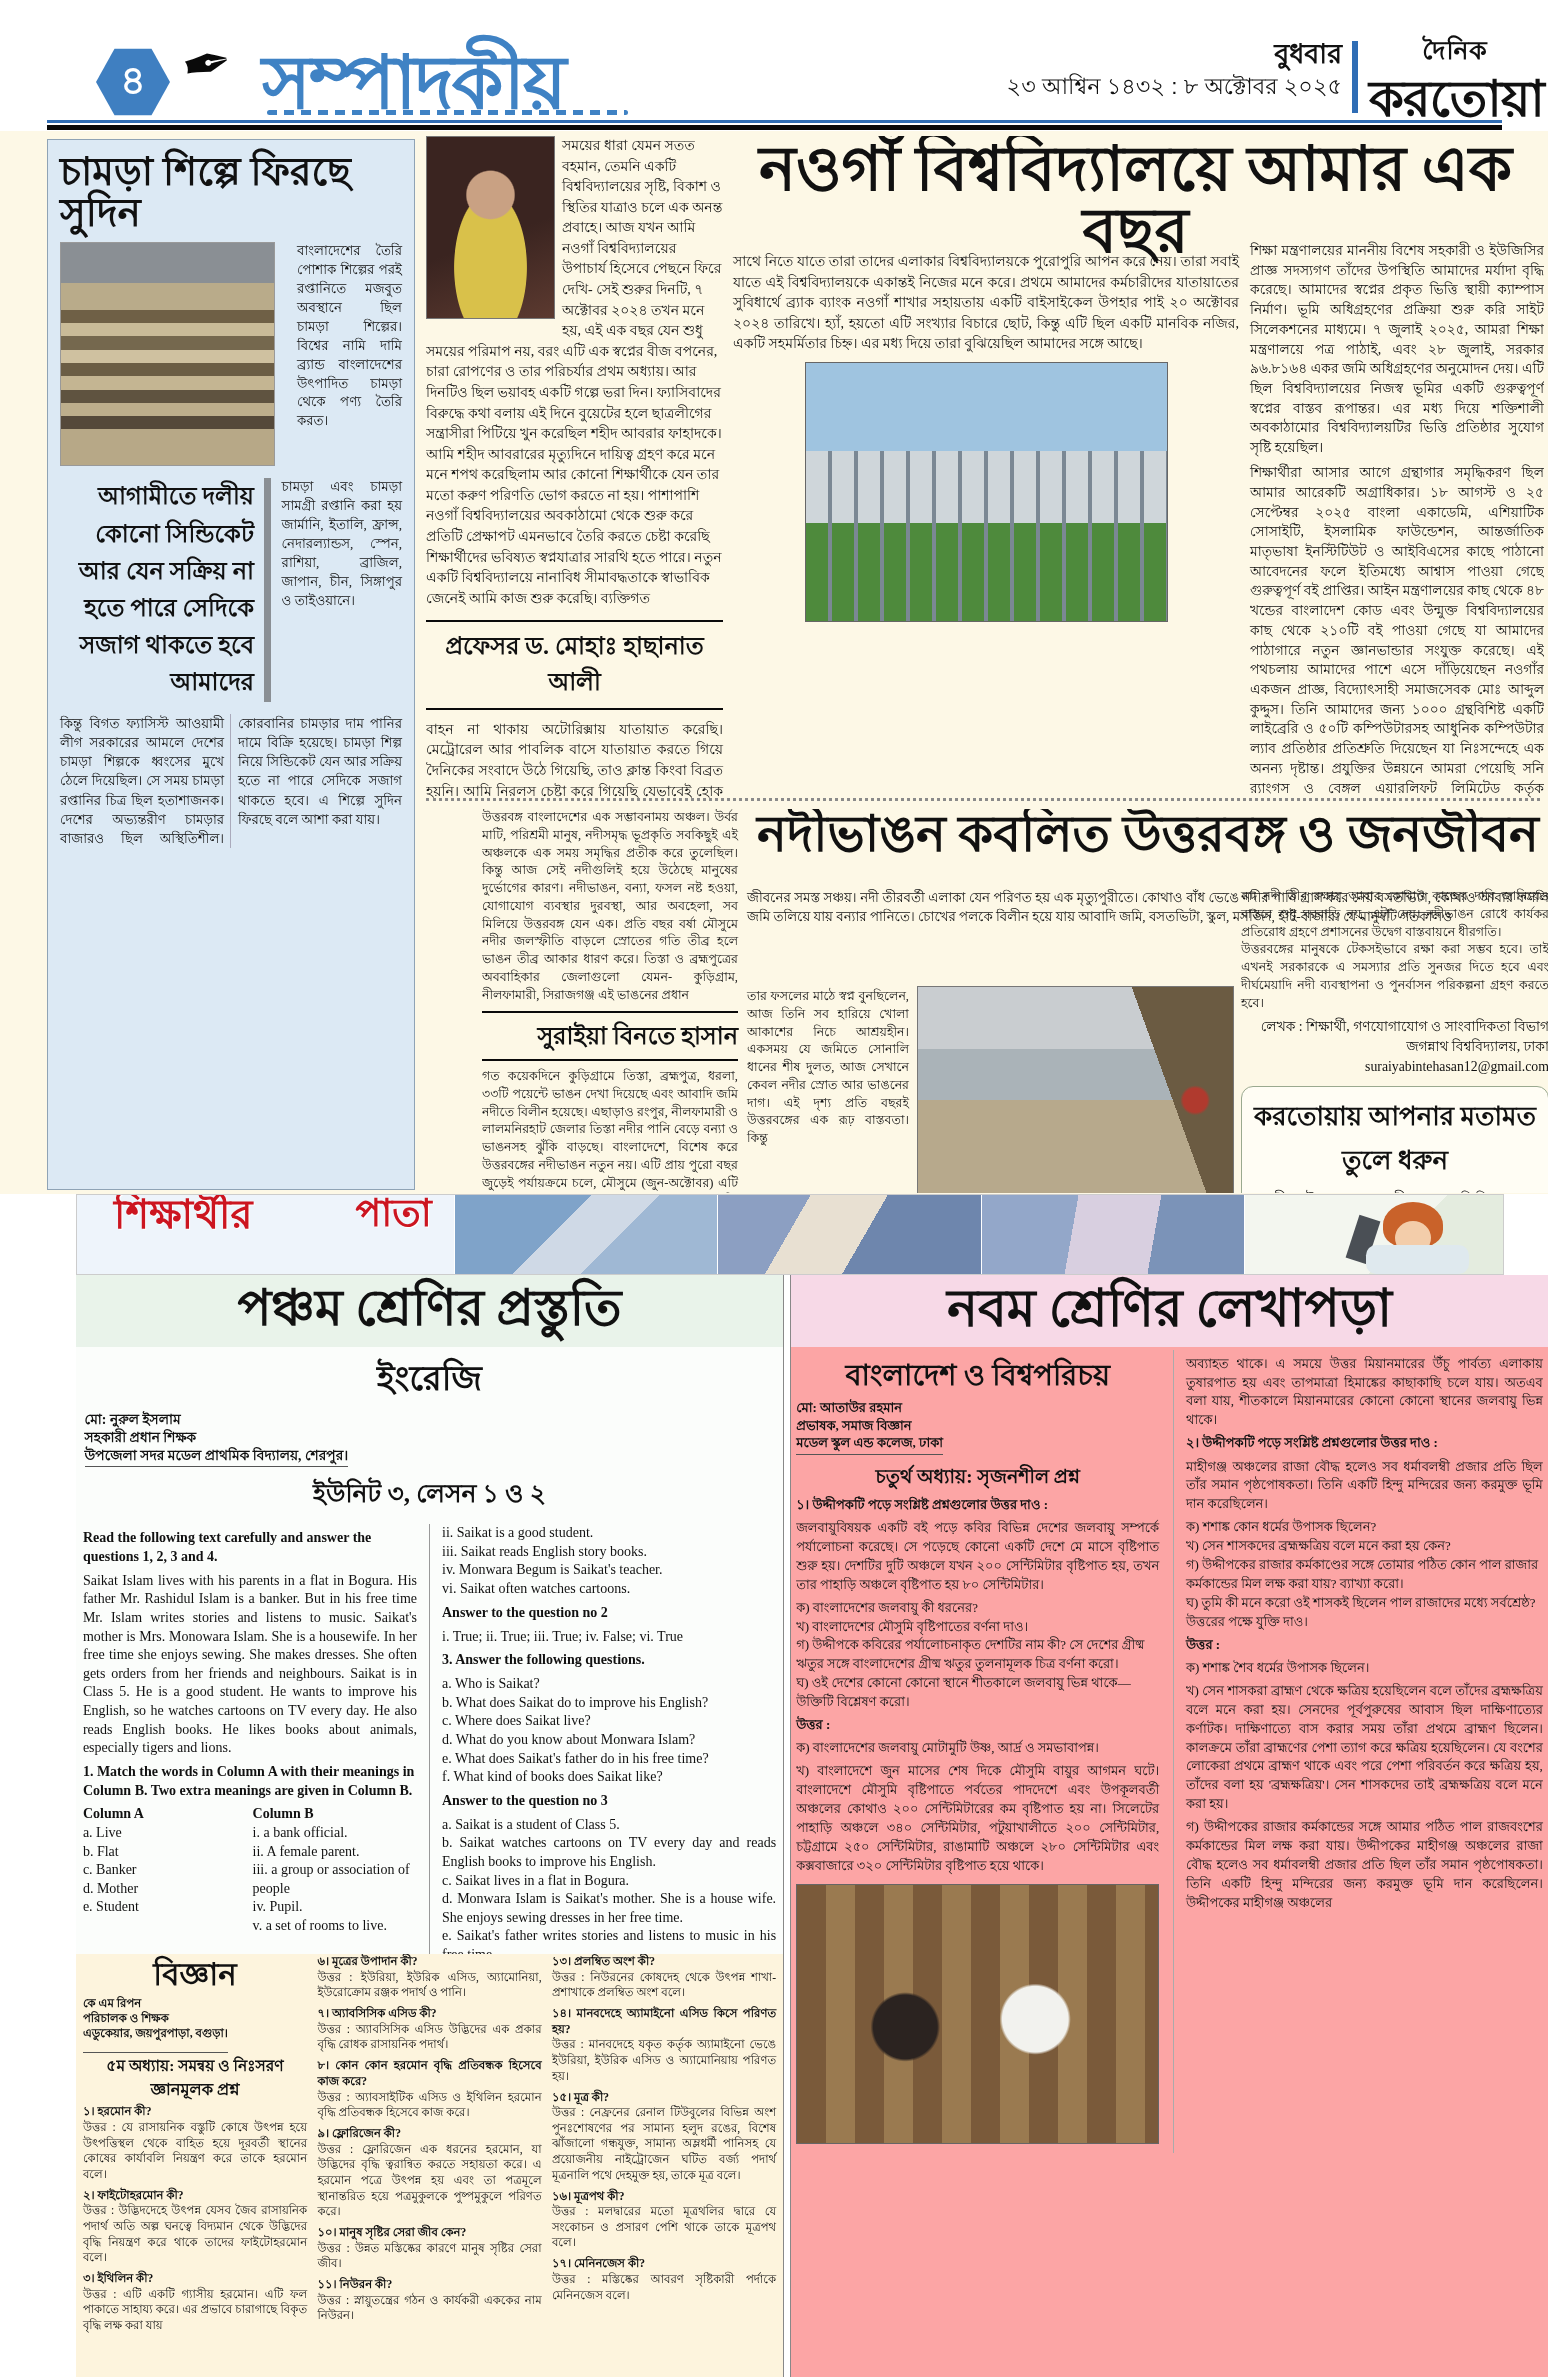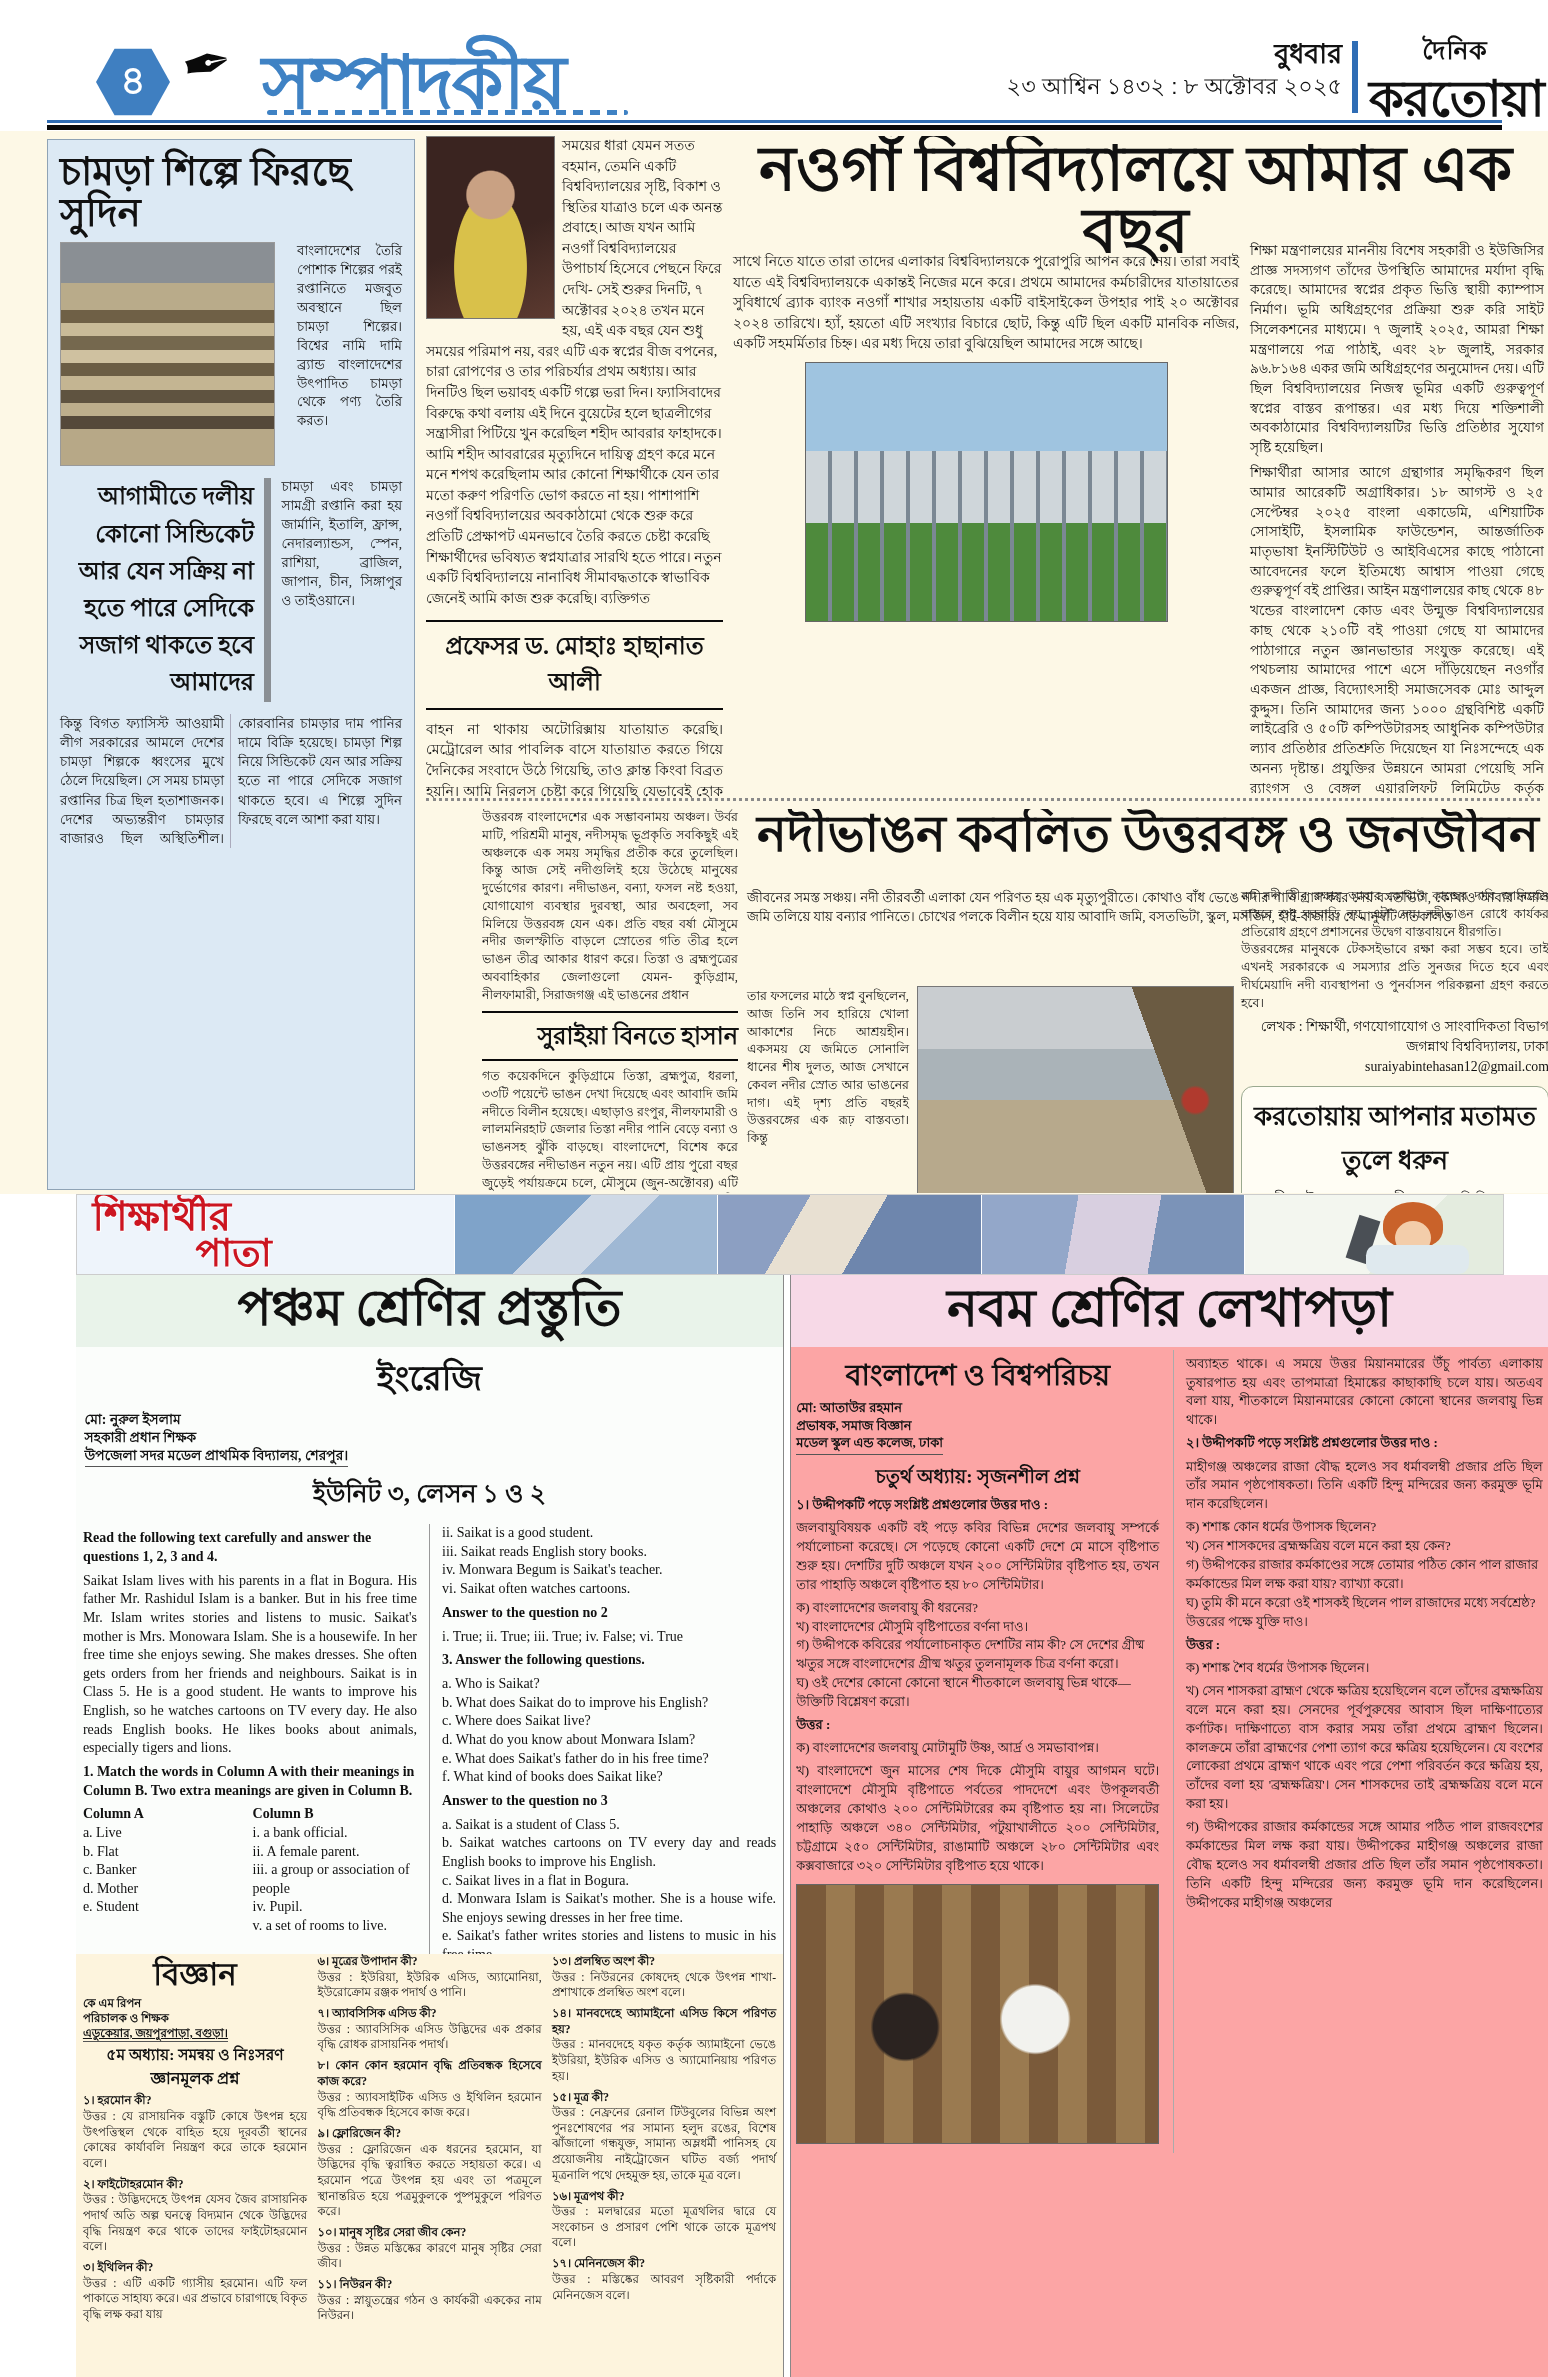--- a/index.html
+++ b/index.html
@@ -82,21 +82,21 @@
   .ero-right{left:759px;top:79px;width:308px;height:304px;}
   .ero-right .frag{font-size:12.5px;line-height:1.42;}
   .ero-credit{text-align:right;font-size:13.8px;line-height:1.45;margin-top:5.2px;}
   .opinionbox{margin-top:8.6px;background:#fffdf4;border:1.7px solid #9aa98f;border-radius:12px;
      padding:8.6px 12px;text-align:center;}
   .opinionbox .t{font-size:26px;font-weight:900;}
   .opinionbox .b{font-size:14.6px;line-height:1.45;text-align:justify;margin-top:5.2px;}
   
   .banner{left:76px;top:1194px;width:1426px;height:79px;display:flex;overflow:hidden;border:0.9px solid #ccc;
      background:linear-gradient(90deg,#eef4fb 0 30%,#dfe8f0 30% 100%);}
-  .banner .ttl{flex:0 0 361px;padding-left:15.5px;display:flex;flex-direction:column;justify-content:center;
+  .banner .ttl{flex:0 0 361px;padding-left:15.5px;display:flex;justify-content:center;
      color:#cc1520;font-weight:900;font-family:"Liberation Sans","DejaVu Sans",sans-serif;
      text-shadow:0.9px 0.9px 0 #fff;line-height:0.95;}
   .banner .ttl .a{font-size:40px;}
   .banner .ttl .b{font-size:38px;padding-left:103px;}
   .bphoto{flex:1;margin:0;border-left:1.7px solid #fff;}
   .bphoto.p1{background:linear-gradient(135deg,#7fa3c9 0 40%,#cfd9e6 40% 60%,#9fb8d4 60%);}
   .bphoto.p2{background:linear-gradient(120deg,#8c9fc2 0 30%,#e8e0d2 30% 55%,#6e86ad 55%);}
   .bphoto.p3{background:linear-gradient(100deg,#93a7c9 0 35%,#d8cfe0 35% 65%,#7b93b8 65%);}
   .cartoonbox{flex:0 0 258px;border-left:1.7px solid #fff;position:relative;
      background:linear-gradient(135deg,#f3f6ef 0 60%,#e4ecdf 60%);}
@@ -119,21 +119,21 @@
   .c5col .bh{font-weight:bold;}
   .c5col p{margin:5.2px 0;}
   .matchcols{display:flex;gap:5.2px;}
   .matchcols div{flex:1;}
   .c8{left:76px;top:1954px;width:707px;height:423px;background:#fdf4dd;overflow:hidden;}
   .c8 .band{height:69px;display:flex;align-items:center;justify-content:center;font-size:48px;font-weight:900;}
   .c8cols{display:flex;gap:10.3px;padding:0 6.9px;}
   .c8col{flex:1;font-size:11.6px;line-height:1.35;}
   .c8 .subj{text-align:center;font-size:31px;font-weight:900;}
   .c8 .by{font-size:11.6px;font-weight:bold;line-height:1.3;}
-  .c8 .by .u{border-bottom:0.9px solid #555;display:inline-block;padding-bottom:0;text-decoration:underline;}
+  .c8 .by .u{border-bottom:0.9px solid #555;display:inline-block;padding-bottom:11px;}
   .c8 .chap{text-align:center;font-weight:900;font-size:15.5px;margin-top:3.4px;}
   .c8 .ktitle{text-align:center;font-weight:900;font-size:16.3px;margin:1.7px 0 3.4px 0;}
   .qa{margin-bottom:5.2px;}
   .qa .q{font-weight:bold;}
   .qa .a{display:block;}
   .c9{left:791px;top:1275px;width:757px;height:1103px;background:#fca5a5;overflow:hidden;}
   .c9 .band{height:72px;background:#f7d9e7;display:flex;align-items:center;justify-content:center;
      font-size:52px;font-weight:900;}
   .c9cols{display:flex;gap:13.8px;padding:3.4px 5.2px 0 5.2px;}
   .c9col{flex:1;font-size:13px;line-height:1.45;}

